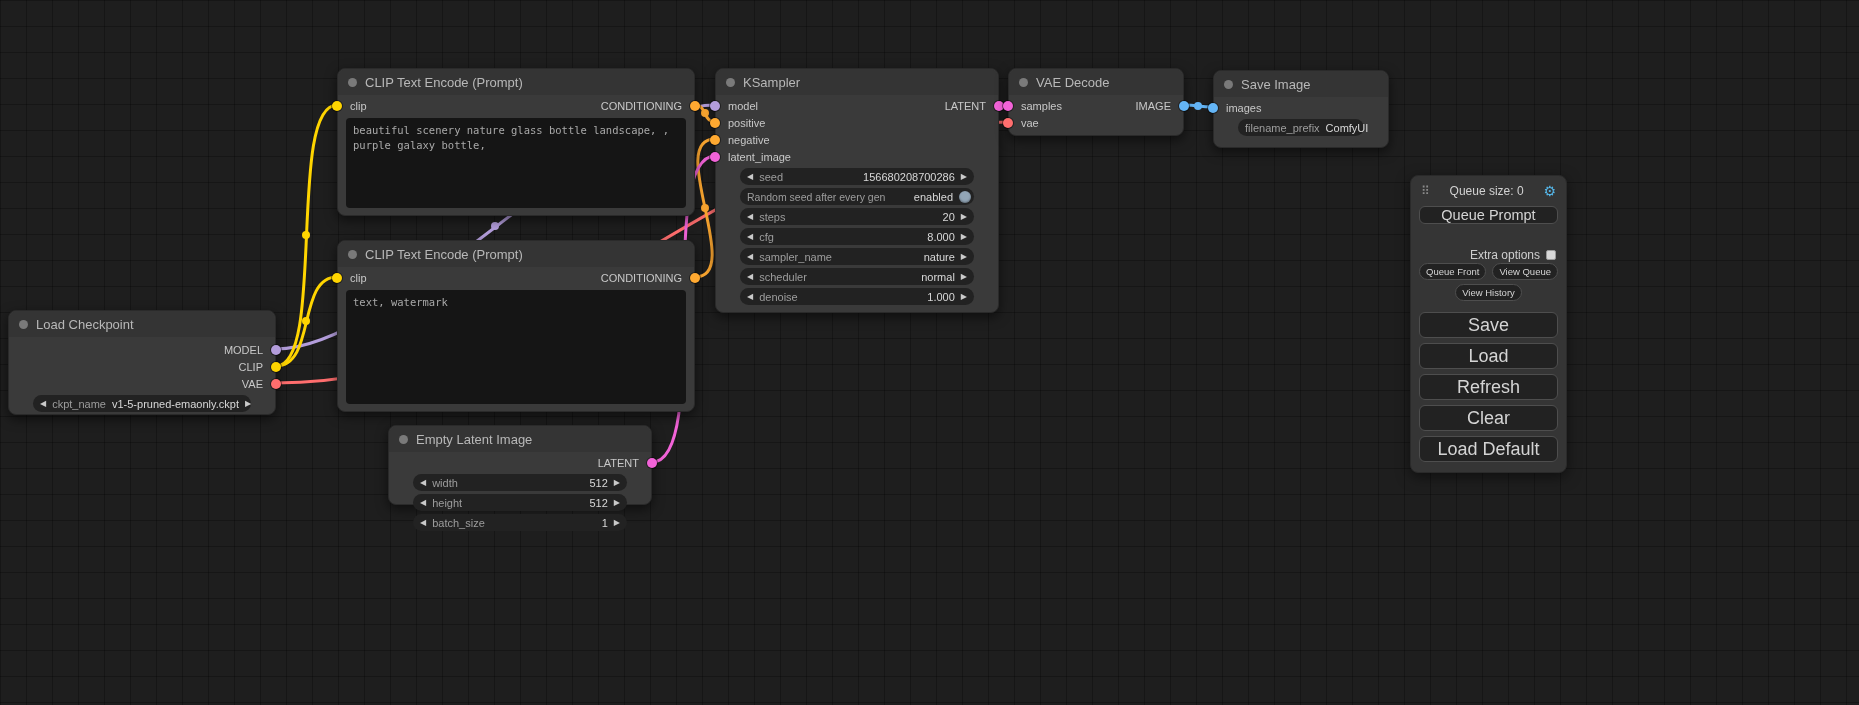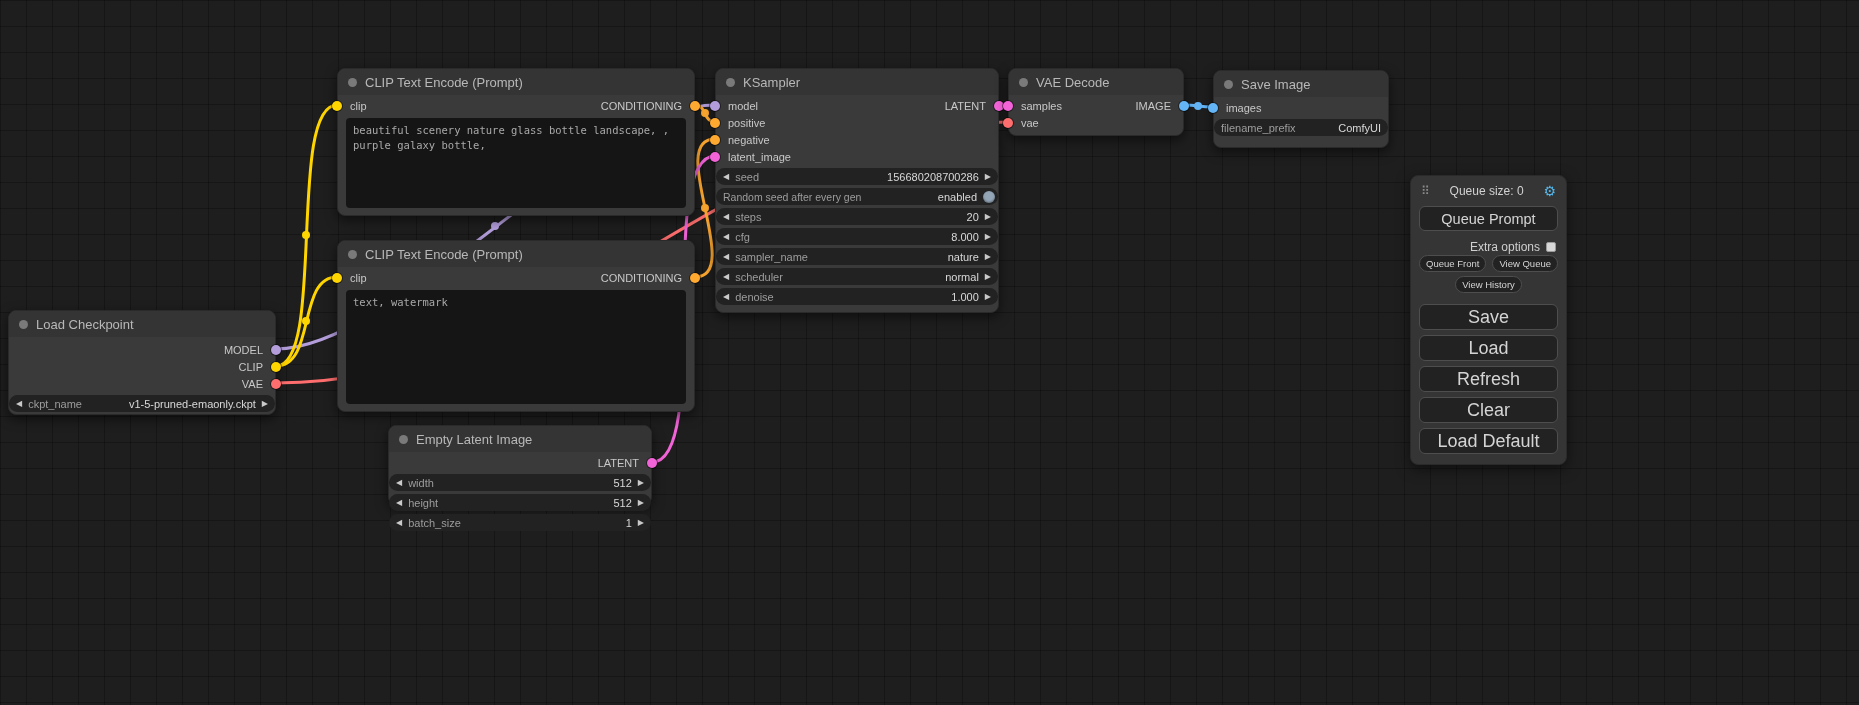--- a/index.html
+++ b/index.html
@@ -21,21 +21,21 @@
 .node-title{height:26px;display:flex;align-items:center;gap:8px;padding:12px 10px;
   background:#343434;border-radius:8px 8px 0 0;font-size:13px;color:#b8b8b8;white-space:nowrap}
 .cdot{width:9px;height:9px;border-radius:50%;background:#7a7a7a;flex:none}
 .node-body{padding-top:2px}
 .node-body.pt4{padding-top:4px}
 .prow{height:17px;display:flex;align-items:center;justify-content:space-between;
   padding:0 12px;font-size:11px;color:#c8c8c8;white-space:nowrap}
 .prow.right{justify-content:flex-end}
 .prow.left{justify-content:flex-start}
 
-.widget{display:flex;align-items:center;height:17px;margin:3px 0;background:#222;
+.widget{display:flex;align-items:center;height:17px;margin:3px 24px;background:#222;
   border-radius:9px;font-size:11px;padding:0 7px;gap:6px;white-space:nowrap}
 .widget .arrow{color:#c9c9c9;font-size:8px;line-height:1}
 .widget .wname{color:#9d9d9d}
 .widget .wvalue{margin-left:auto;color:#d8d8d8}
 .widget.toggle .wname{font-size:10.5px}
 .knob{width:12px;height:12px;border-radius:50%;background:#93a6b7;flex:none;margin-right:-4px;
   box-shadow:inset 0 -1px 2px rgba(0,0,0,.35)}
 
 .prompt-text{margin:4px 8px 0;background:#151515;border-radius:4px;padding:5px 7px;
   font-family:"DejaVu Sans Mono",monospace;font-size:10.5px;line-height:1.4;color:#a9a9a9;
@@ -64,21 +64,21 @@
 
 #queue-panel{position:absolute;left:1410px;top:175px;width:157px;z-index:4;background:#353535;
   border-radius:8px;box-shadow:0 4px 14px rgba(0,0,0,.5);padding:6px 8px 10px;
   display:flex;flex-direction:column;border:1px solid #2a2a2a}
 .qp-header{display:flex;align-items:center;justify-content:space-between;font-size:12px;
   color:#d2d2d2;padding:1px 2px 7px}
 .drag-handle{color:#8a8a8a;font-size:12px}
 .gear{color:#55b6e8;font-size:14px}
 .btn{background:#222;border:1px solid #4e4e4e;border-radius:6px;color:#d4d4d4;
   font-family:inherit;cursor:pointer;display:block;width:100%}
-.qp-big{height:25px;font-size:14.5px;margin-bottom:9px}
+.qp-big{height:18px;font-size:14.5px;margin-bottom:24px}
 .qp-extra{display:flex;align-items:center;justify-content:flex-end;gap:6px;font-size:12px;
   color:#cfcfcf;margin-bottom:1px;padding-right:2px}
 .qp-checkbox{width:10px;height:10px;background:#d8d8d8;border-radius:2px;border:1px solid #9a9a9a}
 .qp-row{display:flex;justify-content:space-between;gap:4px;margin-bottom:4px}
 .btn-sm{font-size:9.5px;padding:2px 6px;border-radius:9px;width:auto}
 .qp-center{display:flex;justify-content:center;margin-bottom:11px}
 .btn-md{height:26px;font-size:18px;margin-bottom:5px}
 .btn-md:last-child{margin-bottom:0}
 </style>
 </head>

